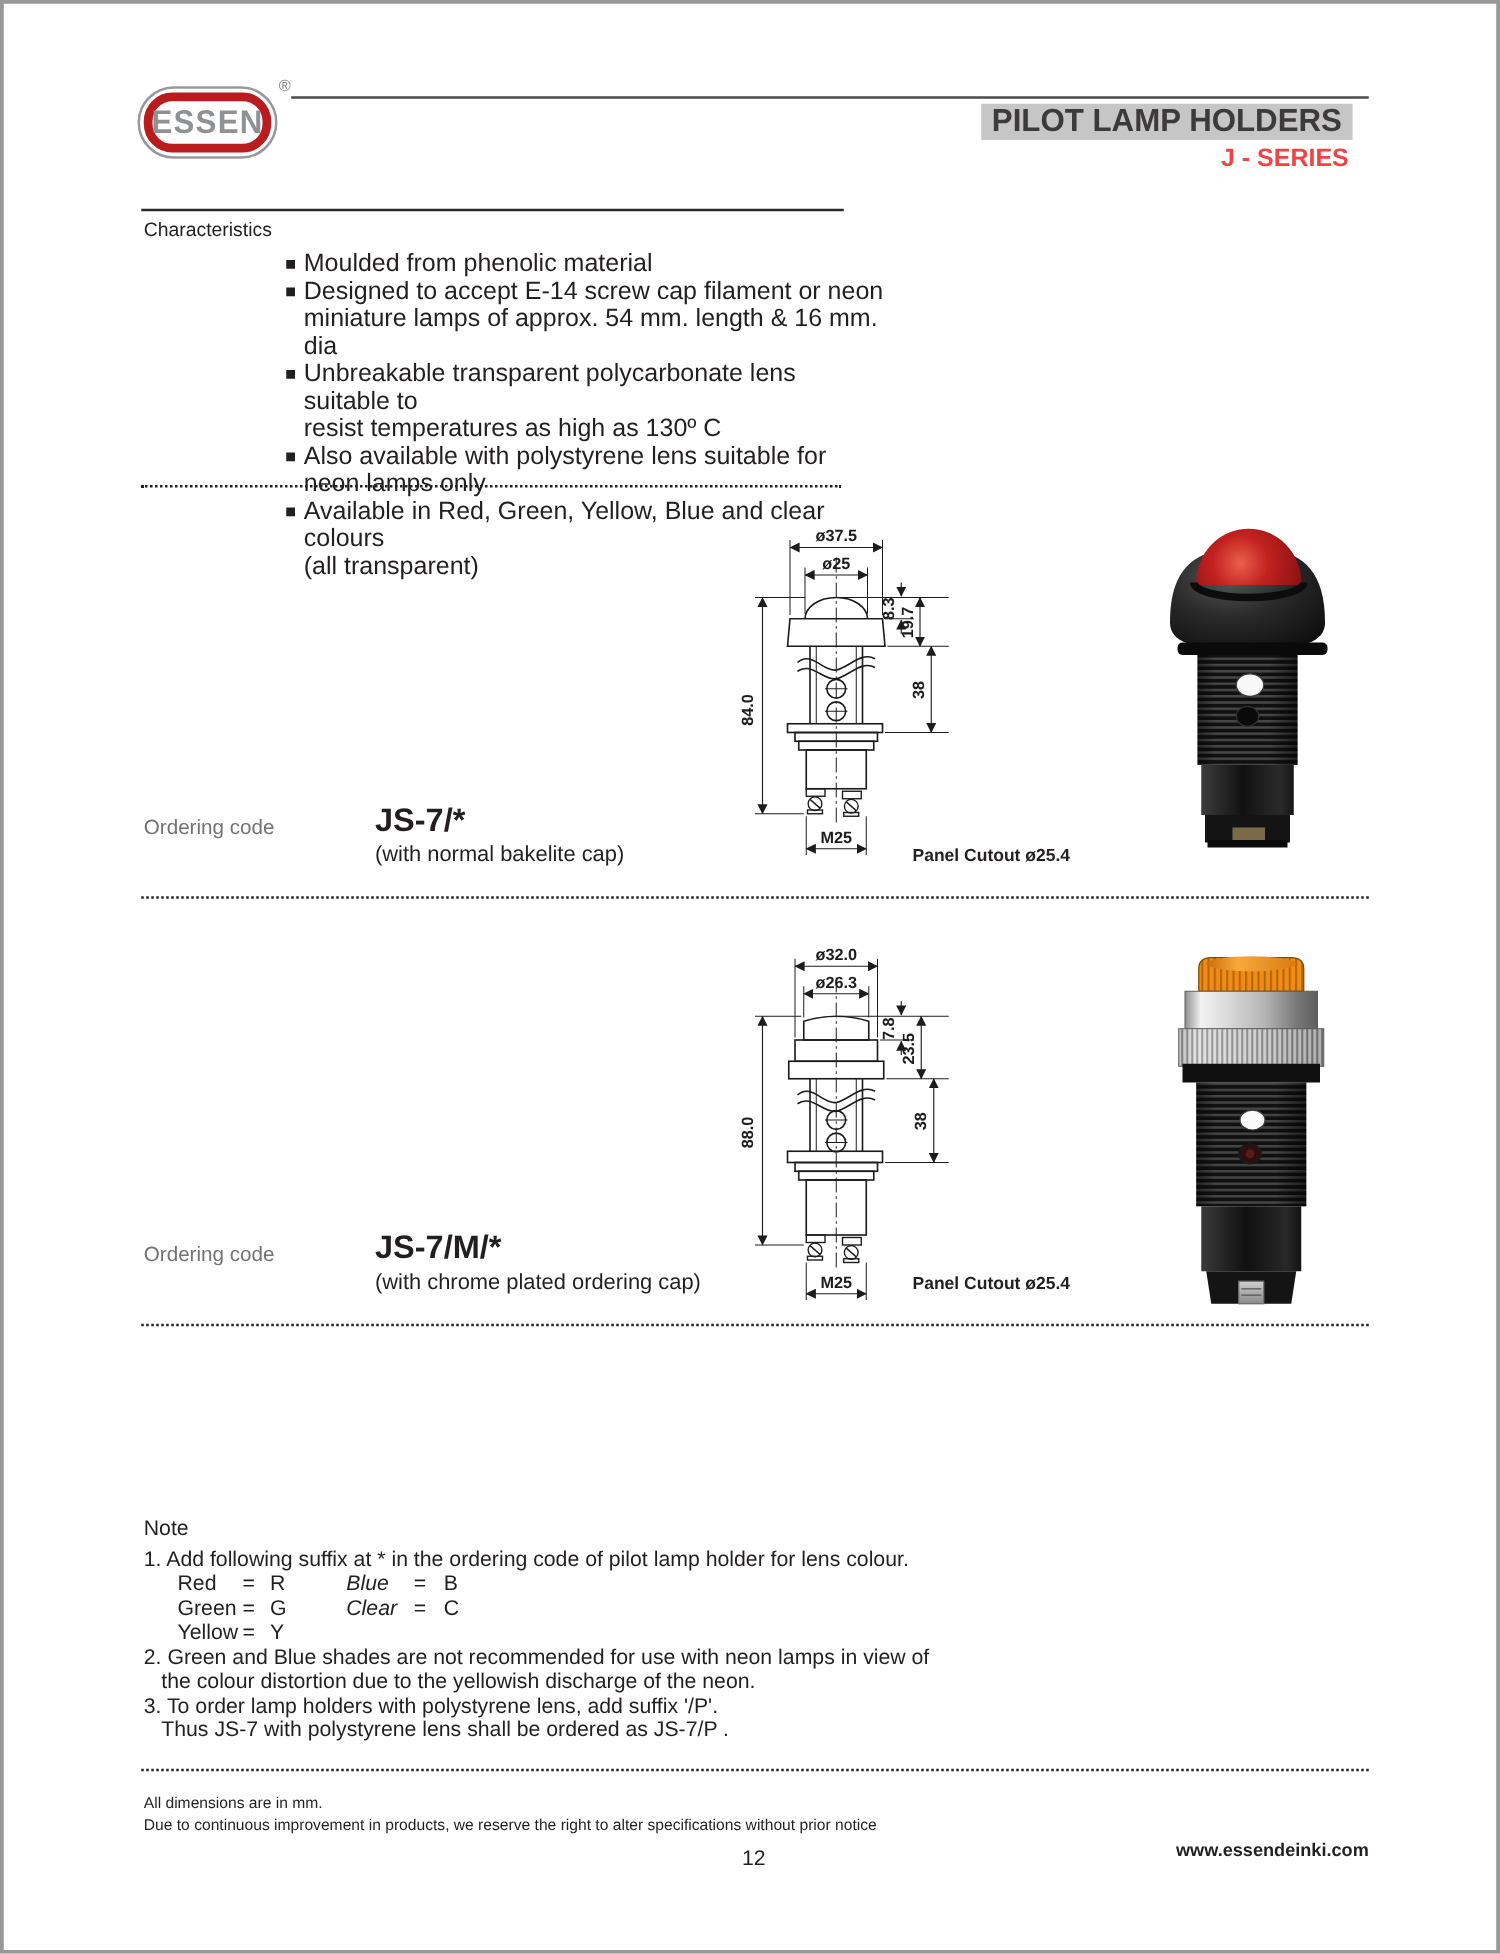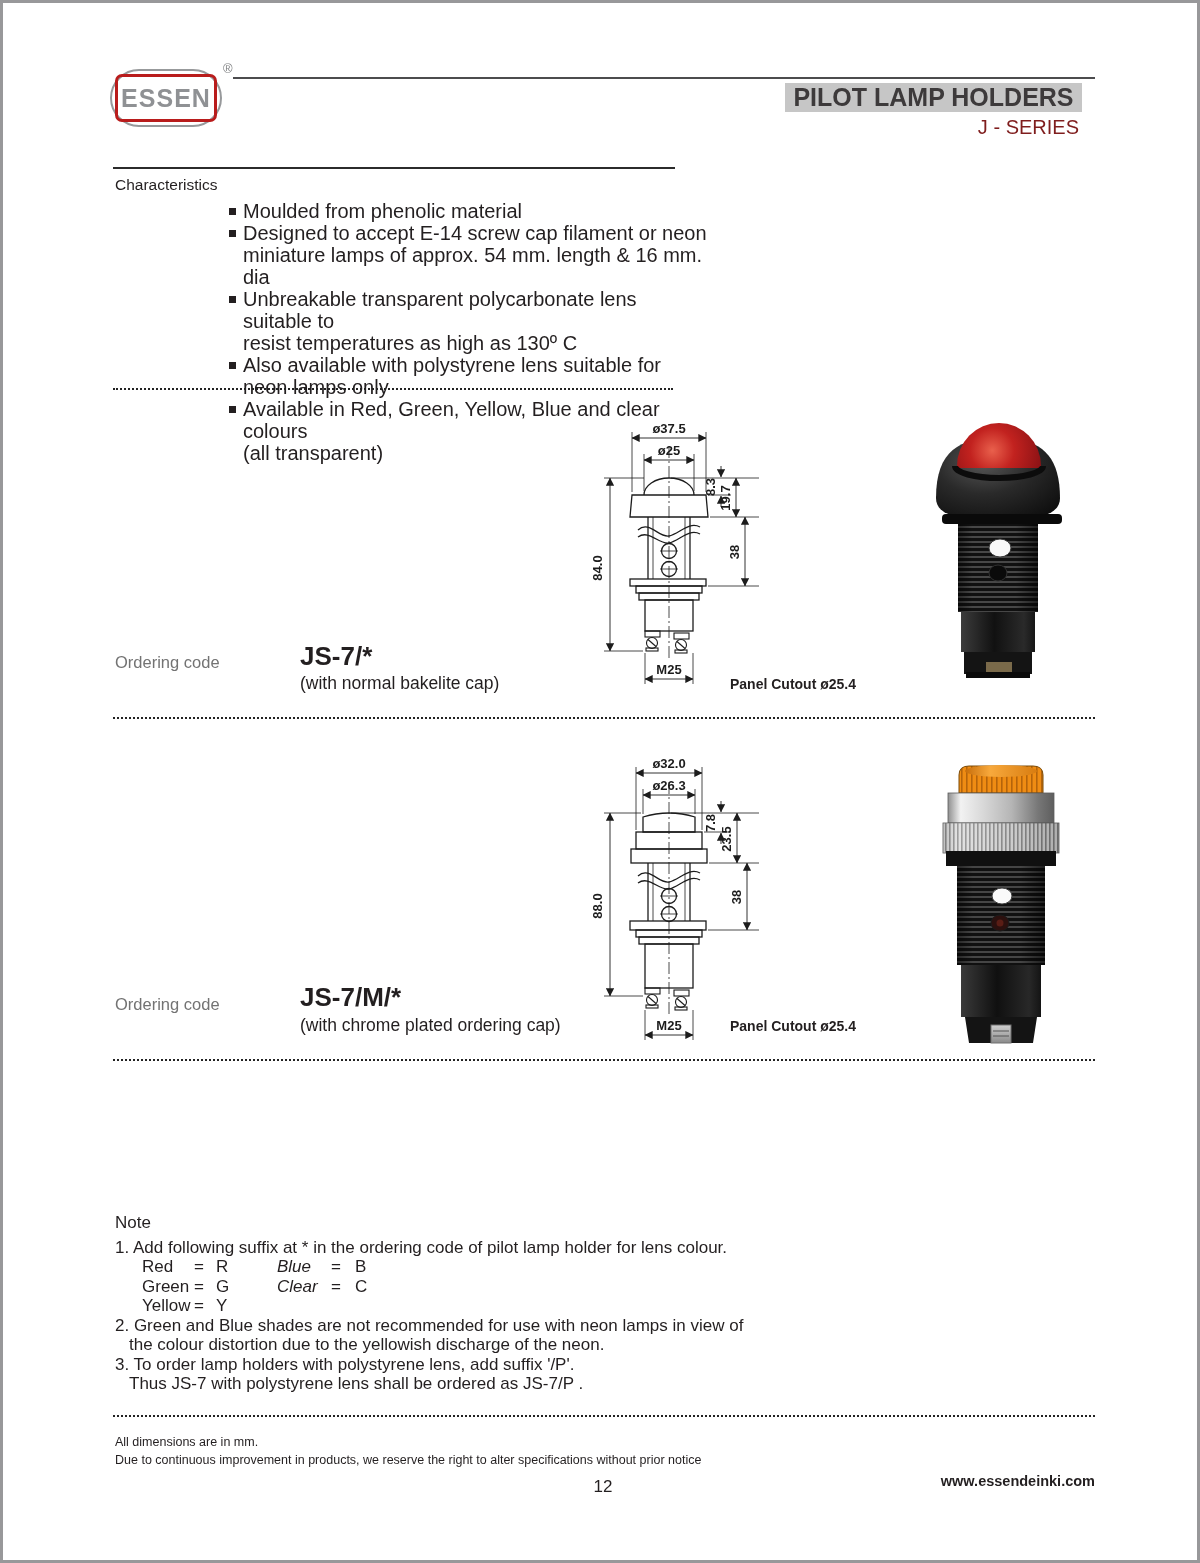--- a/index.html
+++ b/index.html
@@ -5,29 +5,29 @@
   html,body{margin:0;padding:0;background:#e9e9e9;}
   .page{
     position:relative; width:1200px; height:1563px; margin:0 auto;
     background:#ffffff; border:3px solid #98989a; box-sizing:border-box;
     font-family:"Liberation Sans", sans-serif; color:#231f20; overflow:hidden;
   }
   .abs{position:absolute;}
 
   
   .logo-outer{left:107px; top:66px; width:112px; height:58px; border:2px solid #97999b; border-radius:29px; box-sizing:border-box; padding:3px;}
-  .logo-inner{width:100%; height:100%; border:3px solid #b91c1c; border-radius:7px; box-sizing:border-box;
+  .logo-inner{width:100%; height:100%; border:7px solid #b91c1c; border-radius:23px; box-sizing:border-box;
     display:flex; align-items:center; justify-content:center;}
   .logo-text{font-weight:bold; font-size:25px; letter-spacing:1px; color:#8f9194; transform:scaleY(1.05);}
   .logo-reg{left:220px; top:58px; font-size:13px; color:#808284;}
   .header-rule{left:230px; top:74px; width:862px; border-top:2px solid #4c4c4e;}
   .title-bar{left:782px; top:80px; width:297px; height:29px; background:#c6c6c6;
     display:flex; align-items:center; justify-content:center;}
   .title-text{font-weight:bold; font-size:25px; color:#3d3a3b; letter-spacing:0px; transform:scaleY(1.02); white-space:nowrap;}
-  .series-text{left:782px; top:113px; width:294px; text-align:right; font-weight:normal; font-size:20px; color:#7f1d1d;}
+  .series-text{left:782px; top:113px; width:294px; text-align:right; font-weight:bold; font-size:20px; color:#ef4444;}
 
   
   .char-rule{left:110px; top:164px; width:562px; border-top:2.5px solid #2b2b2b;}
   .char-label{left:112px; top:173px; font-size:15.5px;}
   .char-list{left:226px; top:170px; width:480px; font-size:20px; line-height:22px;margin-top:27px;}
   .bullet-row{display:flex;}
   .bullet-sq{flex:0 0 auto; width:7px; height:7px; background:#231f20; margin:8px 7px 0 0;}
   .dotted{border-top:2px dotted #222; height:0;}
   .dot-1{left:110px; top:385px; width:560px;}
   .dot-2{left:110px; top:714px; width:982px;}

